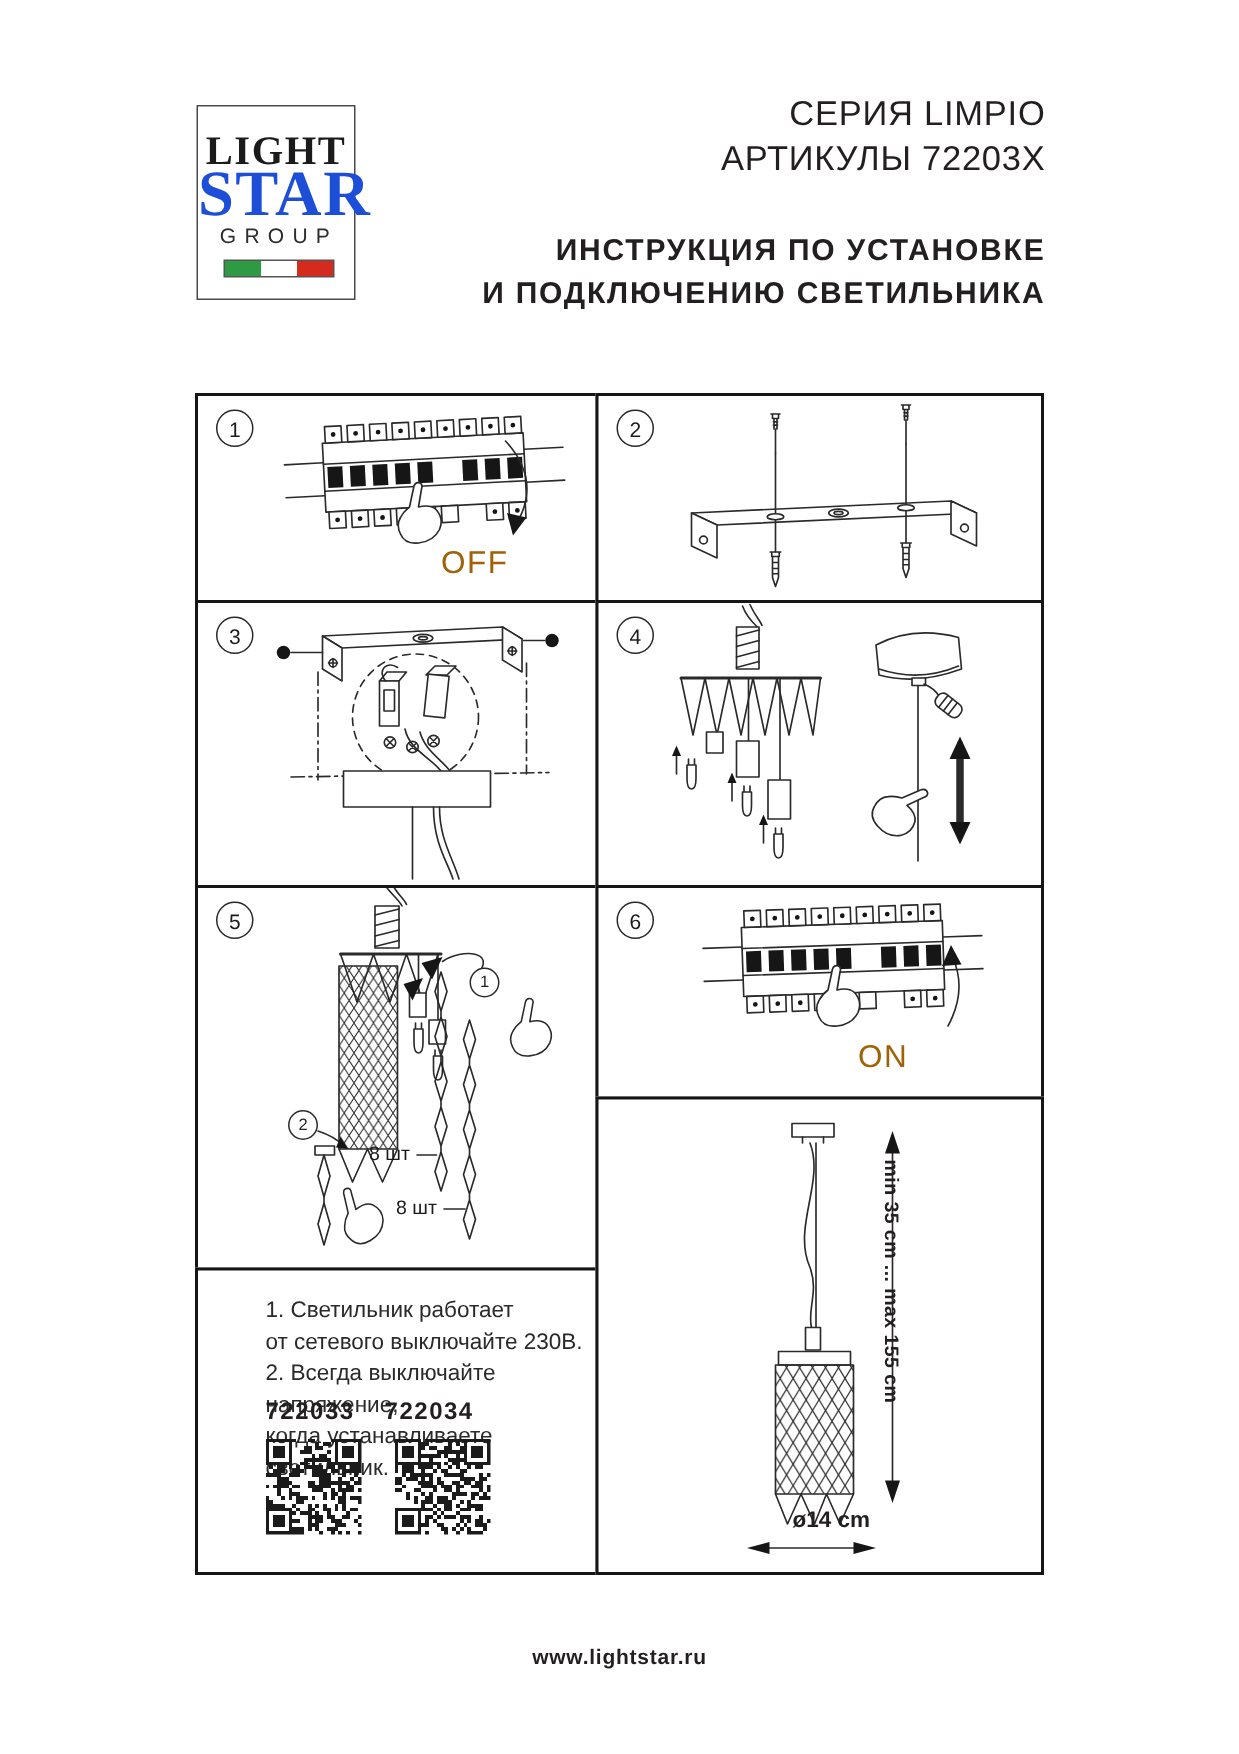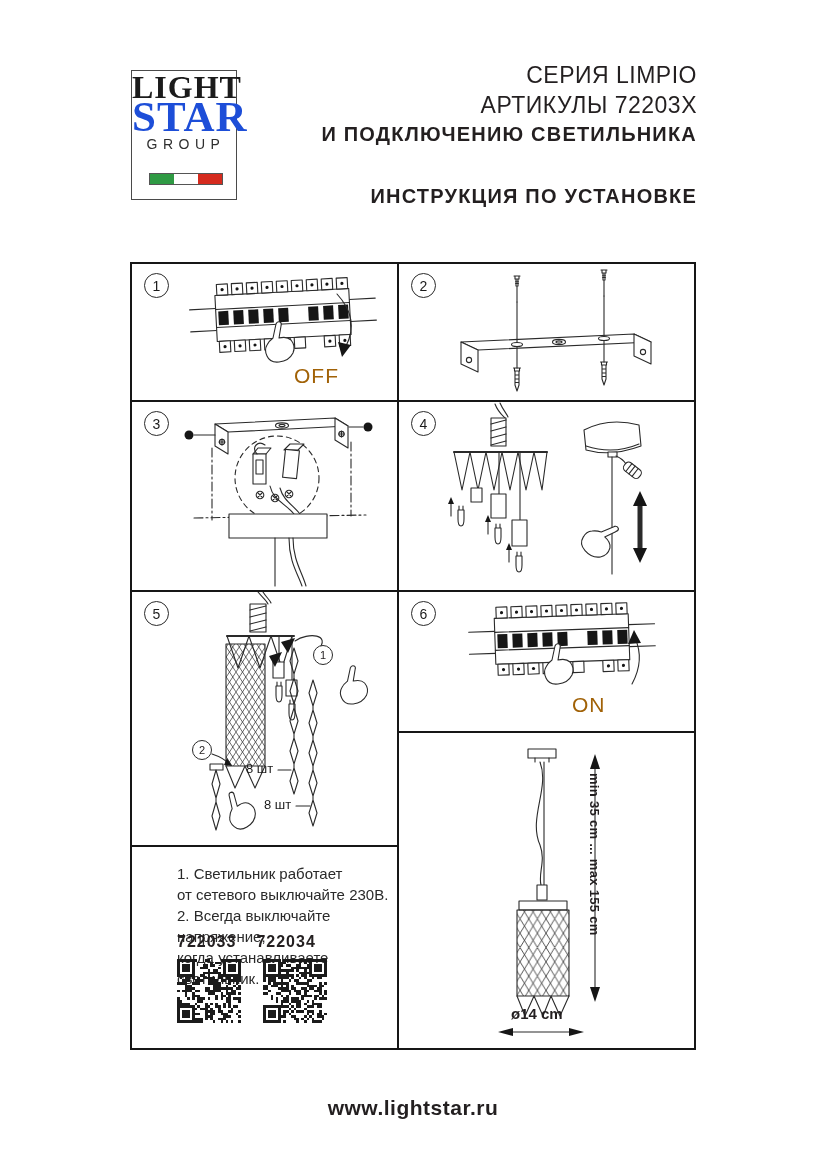--- a/index.html
+++ b/index.html
@@ -1,21 +1,21 @@
 <!DOCTYPE html>
 <html><head>
 <meta charset="utf-8">
 <style>
   html,body{margin:0;padding:0;background:#fff;}
   body{width:826px;height:1169px;position:relative;font-family:"Liberation Sans",sans-serif;color:#231f20;}
   .page{position:absolute;inset:0;background:#ffffff;overflow:hidden;}
 
   
   .logo-box{position:absolute;left:131px;top:70px;width:106px;height:130px;border:1px solid #4a4a4a;background:#fff;text-align:center;box-sizing:border-box;}
-  .logo-light{font-family:"Liberation Serif",serif;font-weight:700;font-size:32px;letter-spacing:1px;line-height:30px;margin-top:1px;color:#1b1b1b;}
+  .logo-light{font-family:"Liberation Serif",serif;font-weight:700;font-size:27px;letter-spacing:1px;line-height:30px;margin-top:14px;color:#1b1b1b;}
   .logo-star{font-family:"Liberation Serif",serif;font-weight:700;font-size:43px;letter-spacing:1px;line-height:30px;color:#1d4ed8;}
   .logo-group{font-size:14px;letter-spacing:5.5px;margin-top:4px;margin-left:4px;color:#2e2e2e;}
   .flag{position:absolute;left:17px;bottom:14px;width:72px;height:10px;border:1px solid #555;display:flex;}
   .flag span{flex:1;height:100%;}
 
   
   .titles{position:absolute;right:129px;top:60px;text-align:right;}
   .t1{font-size:23px;font-weight:400;line-height:30px;letter-spacing:0.5px;}
   .t2{font-size:20px;font-weight:700;line-height:29px;letter-spacing:1.2px;}
   .t2.first{margin-top:33px;}
@@ -29,23 +29,23 @@
   .qty{position:absolute;font-size:13px;color:#1b1b1b;}
 
   
   .notes-text{position:absolute;left:45px;top:16px;font-size:15px;line-height:21px;color:#2a2a2a;}
   .articles{position:absolute;left:45px;top:86px;font-size:16px;font-weight:700;letter-spacing:1px;display:flex;gap:20px;}
   .qr{position:absolute;top:112px;width:64px;height:64px;}
   .qr1{left:45px;} .qr2{left:131px;}
 
   
   .dim-v{position:absolute;left:203px;top:40px;width:230px;font-size:13px;font-weight:700;transform:rotate(90deg);transform-origin:0 0;letter-spacing:0.3px;}
-  .dim-d{position:absolute;left:112px;top:272px;width:90px;text-align:left;font-size:15px;font-weight:700;}
-
-  .footer{position:absolute;left:0;top:1096px;width:100%;text-align:center;font-size:21px;font-weight:700;letter-spacing:0.5px;}
+  .dim-d{position:absolute;left:91px;top:272px;width:90px;text-align:right;font-size:15px;font-weight:700;}
+
+  .footer{position:absolute;left:0;top:1096px;width:100%;text-align:center;font-size:14px;font-weight:700;letter-spacing:0.5px;}
 
   
   .ln{stroke:#2a2a2a;stroke-width:1.1;fill:none;stroke-linecap:round;stroke-linejoin:round;}
   .dashed{stroke-dasharray:5 4;}
   .dashdot{stroke-dasharray:9 3 2 3;}
   .blk{fill:#161616;stroke:none;}
 </style>
 </head>
 <body>
 
@@ -136,22 +136,22 @@
     <div class="flag">
       <span id="fg" style="background: rgb(47, 154, 68);"></span>
       <span id="fw" style="background: rgb(255, 255, 255);"></span>
       <span id="fr" style="background: rgb(213, 43, 30);"></span>
     </div>
   </div>
 
   <div class="titles">
     <div class="t1">СЕРИЯ LIMPIO</div>
     <div class="t1">АРТИКУЛЫ 72203X</div>
+    <div class="t2 first">ИНСТРУКЦИЯ ПО УСТАНОВКЕ</div>
     <div class="t2">И ПОДКЛЮЧЕНИЮ СВЕТИЛЬНИКА</div>
-    <div class="t2 first">ИНСТРУКЦИЯ ПО УСТАНОВКЕ</div>
   </div>
 
   <section class="panel" style="left:130px;top:262px;width:269px;height:140px">
     <div class="badge">1</div>
     <svg class="art" viewBox="0 0 265 136">
       <g class="ln">
         <use href="#breaker" transform="translate(78,16) rotate(-3 73 35)"></use>
         <use href="#hand" transform="translate(131,56)"></use>
         <path d="M205,30 Q228,55 214,82"></path>
         <polygon points="206,78 219,81 210,93" class="blk"></polygon>

